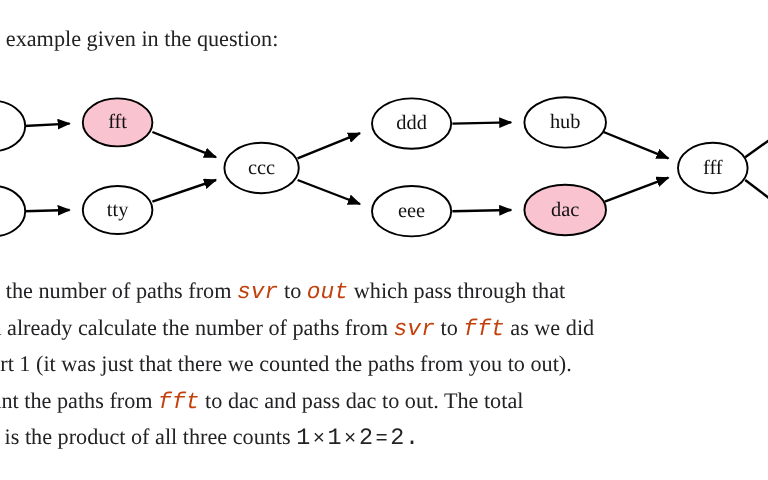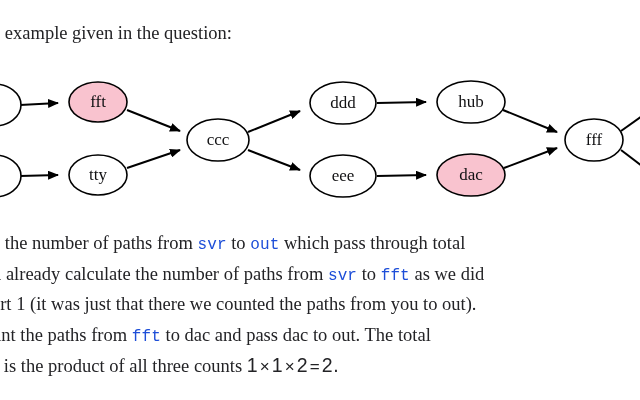--- a/index.html
+++ b/index.html
@@ -68,26 +68,27 @@
     font-size: 18.5px;
     line-height: 30.5px;
     color: #232326;
   }
   #body-paragraph .pline {
     white-space: nowrap;
     height: 30.5px;
   }
   code.mono {
     font-family: "Liberation Mono", "DejaVu Sans Mono", monospace;
-    font-size: 16px;
-    color: #1d4ed8;
+    font-size: 19px;
+    color: #c2410c;
     letter-spacing: 0.1px;
+    font-style: italic;
   }
   span.math {
-    font-family: Liberation Sans, sans-serif;
+    font-family: Liberation Mono, monospace;
     font-size: 19.5px;
     letter-spacing: 0.6px;
   }
   span.math .op {
     font-size: 17px;
     padding: 0 1.5px;
   }
 </style>
 </head>
 <body>
@@ -168,21 +169,21 @@
         <text class="node-text" x="594" y="83">fff</text>
       </g>
 
     </g>
   </svg>
 </div>
 
 <div id="body-paragraph">
 
   <div class="pline">
-    <span>e the number of paths from </span><code class="mono">svr</code><span> to </span><code class="mono">out</code><span> which pass through total</span>
+    <span>e the number of paths from </span><code class="mono">svr</code><span> to </span><code class="mono">out</code><span> which pass through that</span>
   </div>
 
   <div class="pline">
     <span>n already calculate the number of paths from </span><code class="mono">svr</code><span> to </span><code class="mono">fft</code><span> as we did</span>
   </div>
 
   <div class="pline">
     <span>art 1 (it was just that there we counted the paths from you to out).</span>
   </div>
 

